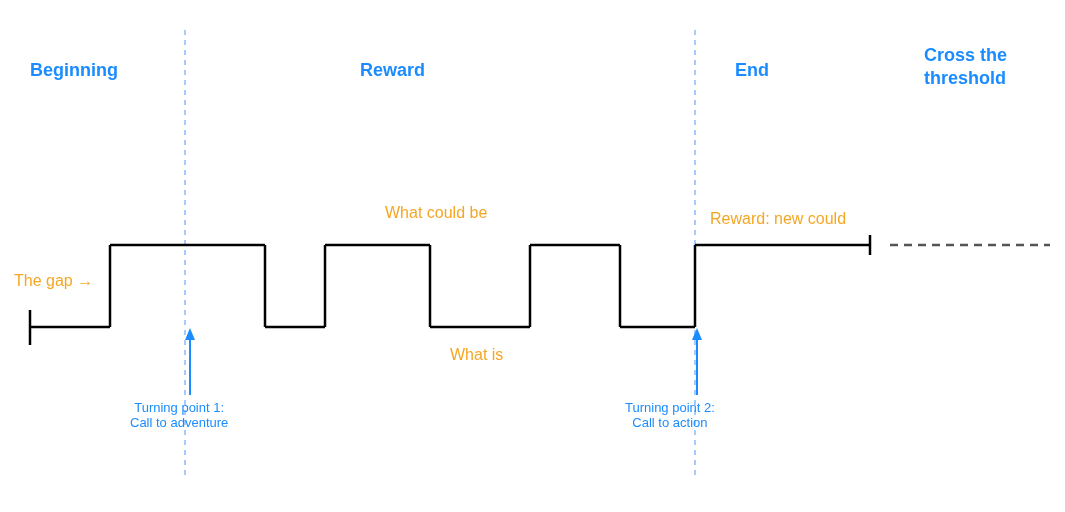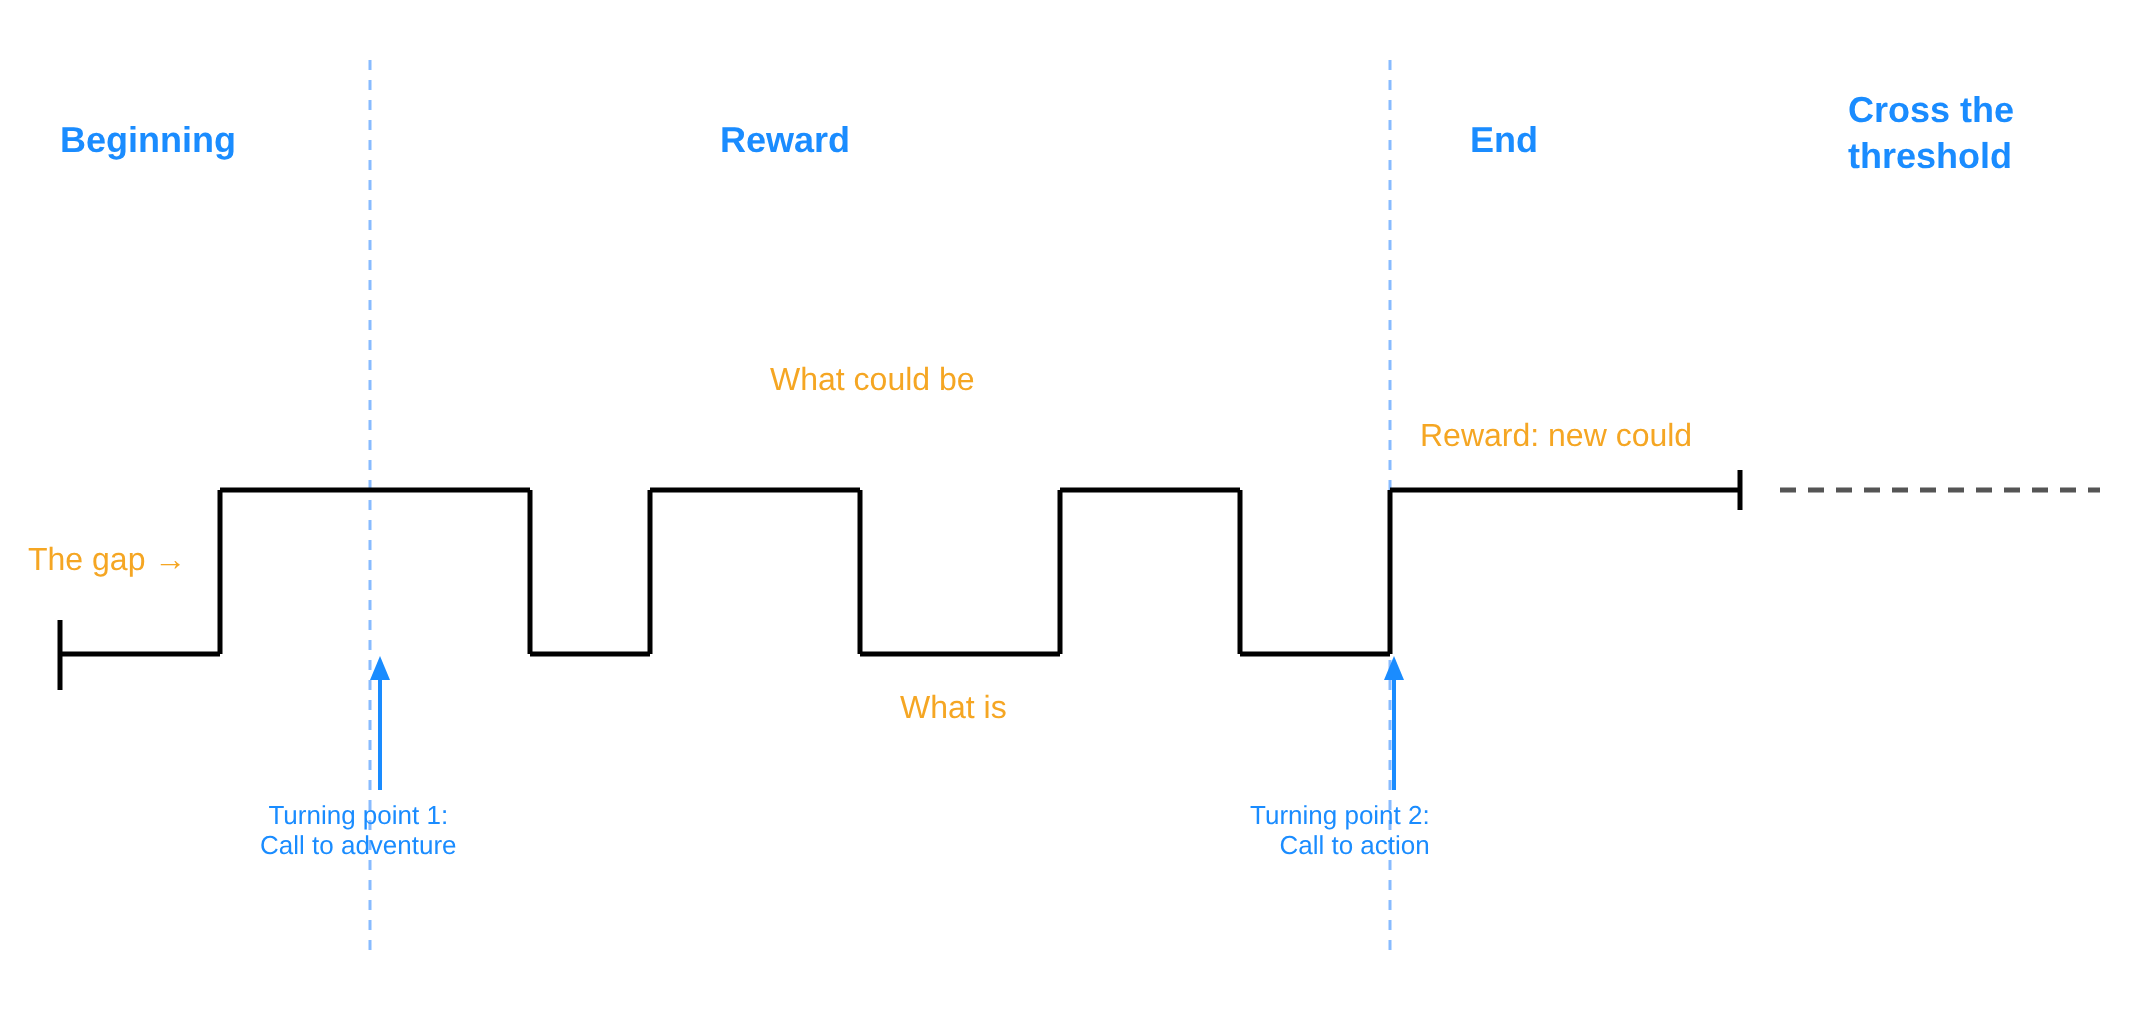--- a/index.html
+++ b/index.html
@@ -92,23 +92,23 @@
     <polygon points="697,328 692,340 702,340" fill="#1a8cff"></polygon>
   </svg>
 
   <div class="section-label" style="left:30px;top:60px;">Beginning</div>
   <div class="section-label" style="left:360px;top:60px;">Reward</div>
   <div class="section-label" style="left:735px;top:60px;">End</div>
   <div class="section-label" style="left:924px;top:44px;line-height:1.3;">Cross the<br>threshold</div>
 
   <div class="orange-text" style="left:14px;top:272px;">The gap →</div>
 
-  <div class="orange-text" style="left:385px;top:182px;text-align:center;">What could be</div>
+  <div class="orange-text" style="left:385px;top:204px;text-align:center;">What could be</div>
 
   <div class="orange-text" style="left:450px;top:346px;">What is</div>
 
   <div class="orange-text" style="left:710px;top:210px;">Reward: new could</div>
 
   <div class="blue-text" style="left:130px;top:400px;">Turning point 1:<br>Call to adventure</div>
 
-  <div class="blue-text" style="left:625px;top:400px;text-align:right;">Turning point 2:<br>Call to action</div>
+  <div class="blue-text" style="left:625px;top:400px;">Turning point 2:<br>Call to action</div>
 
 </div>
 
 </body></html>

